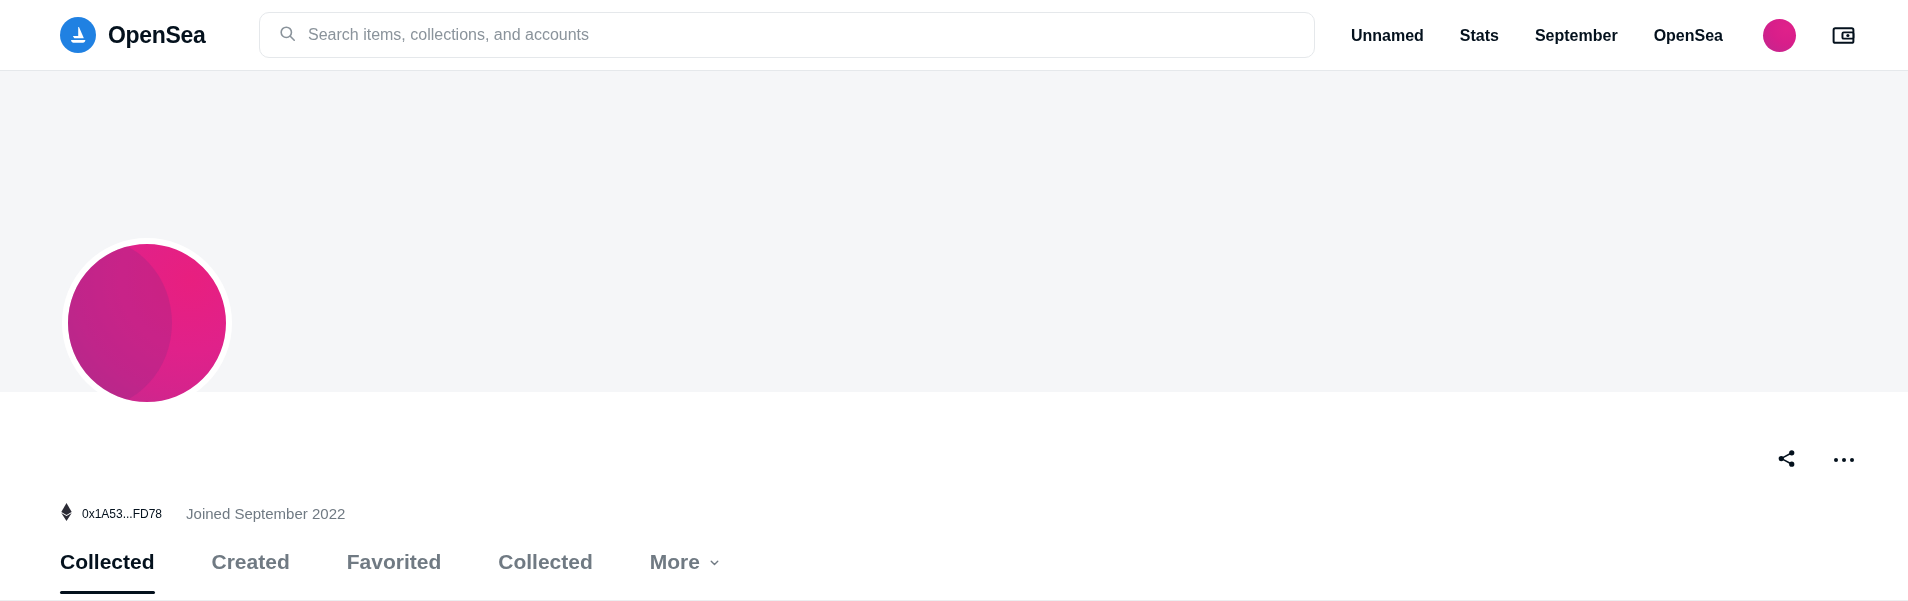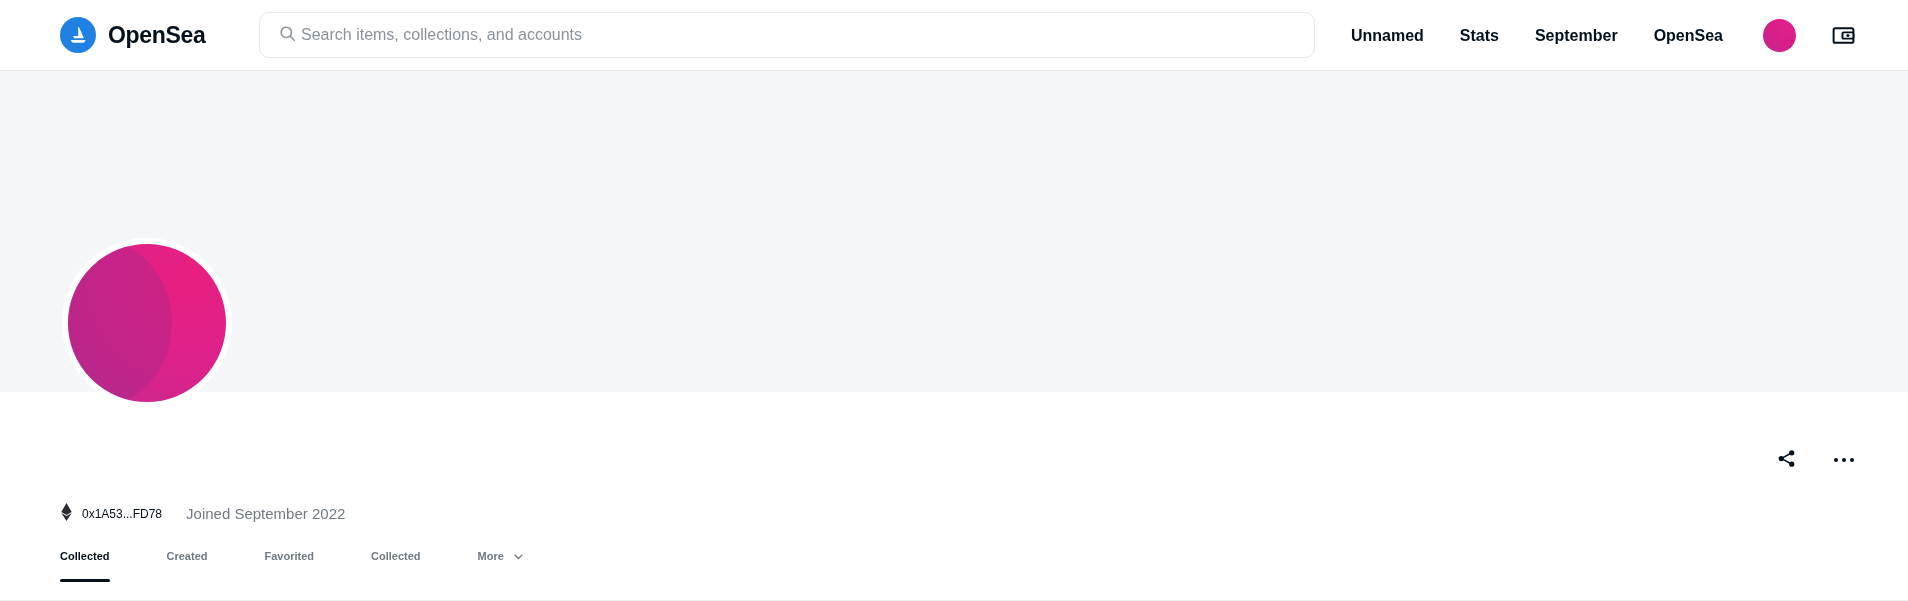--- a/index.html
+++ b/index.html
@@ -58,21 +58,21 @@
   }
   .search-box {
     width: 100%;
     height: 100%;
     border: 1px solid #e5e8eb;
     border-radius: 10px;
     background: #ffffff;
     display: flex;
     align-items: center;
     padding: 0 18px;
-    gap: 4px;
+    gap: 11px;
     cursor: text;
   }
   .search-input {
     border: none;
     outline: none;
     flex: 1;
     font-size: 16px;
     color: #04111d;
     font-family: "Liberation Sans", sans-serif;
     background: transparent;
@@ -226,28 +226,29 @@
     top: 539px;
     width: 1908px;
     height: 62px;
     border-bottom: 1px solid #eceef0;
     display: flex;
     align-items: flex-start;
     padding-left: 60px;
   }
   .tab {
     position: relative;
-    font-size: 11px;
+    font-size: 21px;
     font-weight: 700;
     color: #707a83;
     padding: 11px 0 20px 0;
     margin-right: 57px;
     cursor: pointer;
     white-space: nowrap;
     display: flex;
+    align-items: center;
     gap: 8px;
     background: none;
     border: none;
     font-family: "Liberation Sans", sans-serif;
   }
   .tab.active { color: #04111d; }
   .tab.active::after {
     content: "";
     position: absolute;
     left: 0; right: 0;

